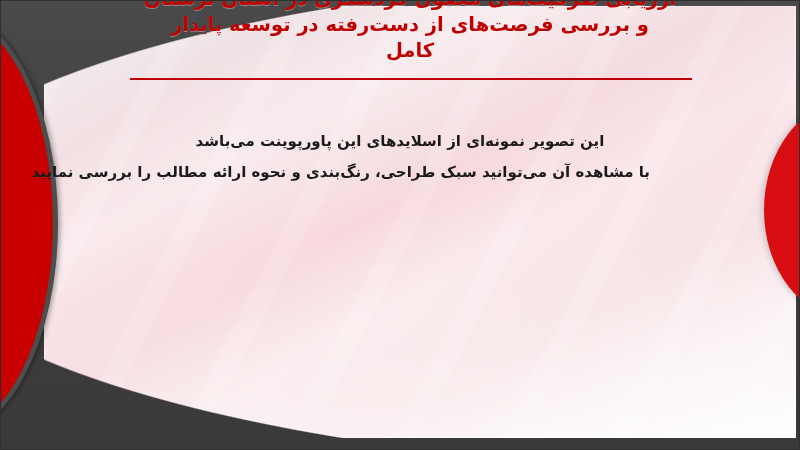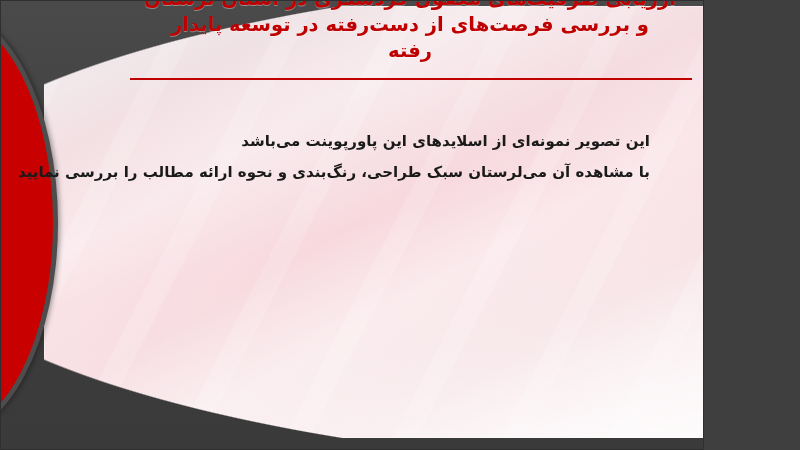--- a/index.html
+++ b/index.html
@@ -2,21 +2,21 @@
 <html><head>
 <meta charset="utf-8">
 <style>
   html,body{margin:0;padding:0;}
   body{
     width:800px;height:450px;overflow:hidden;
     font-family:"DejaVu Sans","Liberation Sans",sans-serif;
     background:#3f3f3f;
   }
   .slide{
-    position:relative;width:704px;height:450px;overflow:hidden;
+    position:relative;width:800px;height:450px;overflow:hidden;
     background:#f9a8d4;
     text-decoration:underline;
   }
   
   .frame-bg{
     position:absolute;inset:0;
     background:linear-gradient(180deg,#4a4a4a 0%,#3d3d3d 55%,#3a3a3a 100%);
   }
   
   .panel{
@@ -83,21 +83,21 @@
   }
   .title-line{display:block;white-space:nowrap;}
   
   .rule{
     position:absolute;left:130px;top:78px;width:562px;height:0;
     border-top:2px solid #c00000;
   }
   
   .body-text{
     position:absolute;left:150px;top:126px;width:500px;
-    direction:rtl;text-align:right;
+    direction:rtl;text-align:center;
     color:#1a1a1a;
     font-size:15px;line-height:31px;font-weight:600;
   }
   .body-line{display:block;white-space:nowrap;}
   
   .edge{
     position:absolute;inset:0;border:1px solid #2f2f2f;pointer-events:none;
   }
 </style>
 </head>
@@ -109,24 +109,24 @@
 
   <div class="panel"></div>
   <div class="streaks"></div>
 
   <div class="oval-left"></div>
   <div class="oval-right"></div>
 
   <div class="title">
     <span class="title-line">ارزیابی ظرفیت‌های مغفول گردشگری در استان لرستان</span>
     <span class="title-line">و بررسی فرصت‌های از دست‌رفته در توسعه پایدار</span>
-    <span class="title-line">رفته</span>
+    <span class="title-line">کامل</span>
   </div>
 
   <div class="rule"></div>
 
   <div class="body-text">
     <span class="body-line">این تصویر نمونه‌ای از اسلایدهای این پاورپوینت می‌باشد</span>
-    <span class="body-line">با مشاهده آن می‌لرستان سبک طراحی، رنگ‌بندی و نحوه ارائه مطالب را بررسی نمایید</span>
+    <span class="body-line">با مشاهده آن می‌توانید سبک طراحی، رنگ‌بندی و نحوه ارائه مطالب را بررسی نمایید</span>
   </div>
 
   <div class="edge"></div>
 </div>
 
 </body></html>

